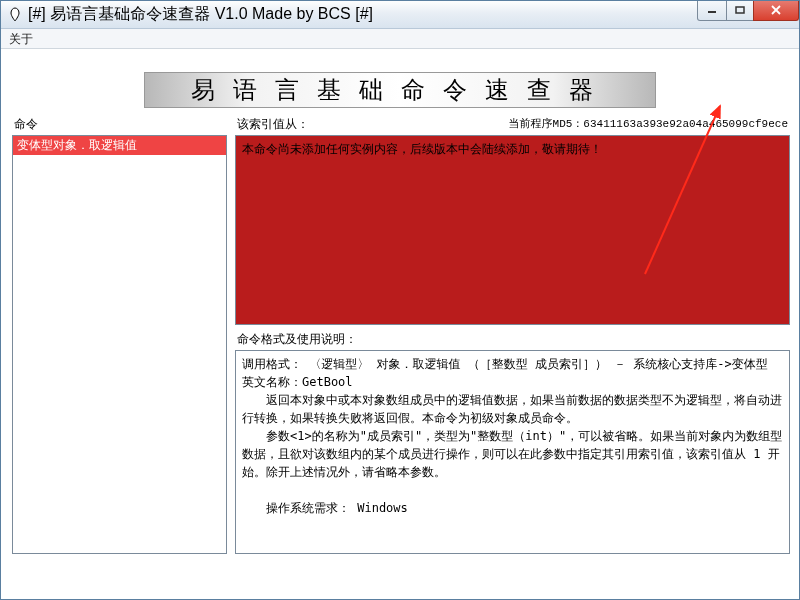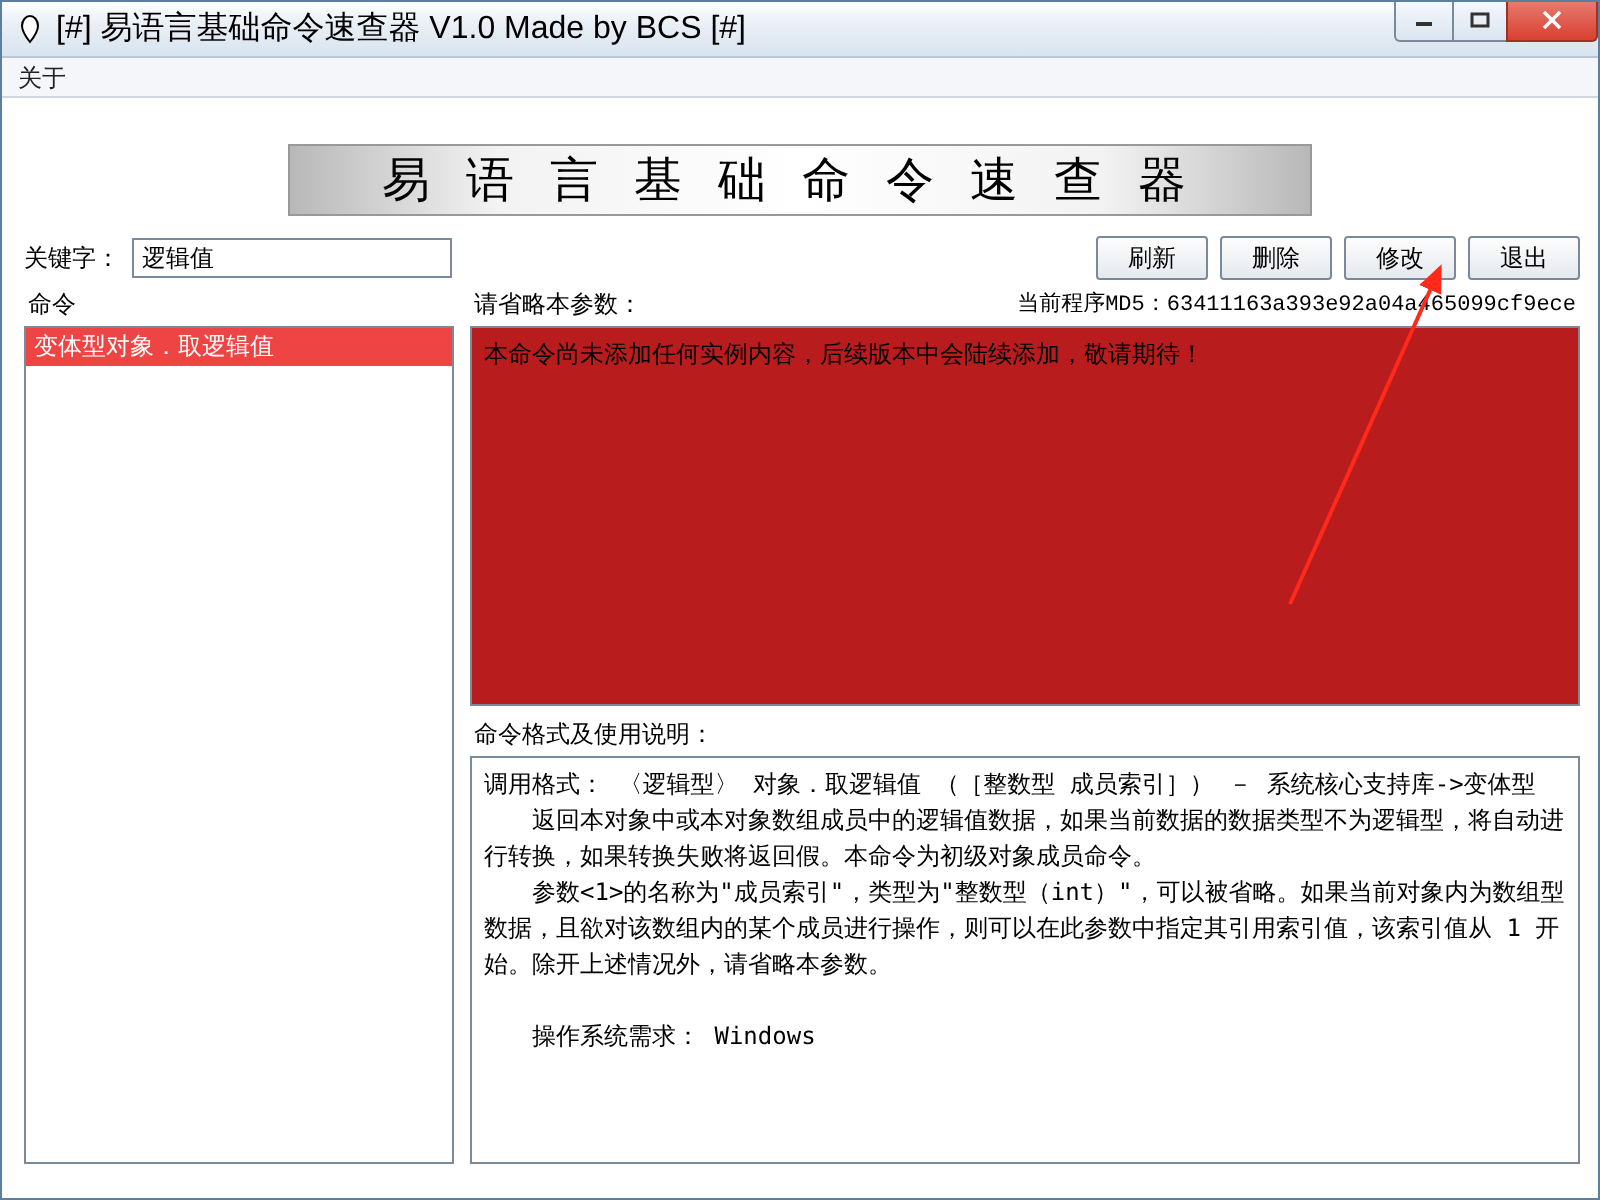--- a/index.html
+++ b/index.html
@@ -65,45 +65,37 @@
             <line x1="10" y1="1" x2="2" y2="9" stroke="#fff" stroke-width="1.8"></line>
           </svg>
         </div>
     </div>
   </div>
   <div class="menubar">
     <span>关于</span>
   </div>
   <div class="content">
     <div class="banner">易语言基础命令速查器</div>
-    <div class="toprow">
-      <span class="kwlabel">关键字：</span>
-      <input class="kwinput" type="text" value="逻辑值" style="">
-      <div class="spacer"></div>
-      <button class="tbtn">刷新</button>
-      <button class="tbtn">删除</button>
-      <button class="tbtn">修改</button>
-      <button class="tbtn">退出</button>
-    </div>
     <div class="body2">
       <div class="leftcol">
         <div class="grouplabel">命令</div>
         <div class="listbox">
           <div class="listitem selected">变体型对象．取逻辑值</div>
         </div>
       </div>
       <div class="rightcol">
         <div class="rrow1">
-          <span class="left">请省略本参数：</span>
+          <span class="left">该索引值从：</span>
           <span class="right">当前程序MD5：63411163a393e92a04a465099cf9ece</span>
         </div>
         <div class="demo">本命令尚未添加任何实例内容，后续版本中会陆续添加，敬请期待！</div>
         <div class="fmtlabel">命令格式及使用说明：</div>
         <div class="fmt">
           <div>调用格式： 〈逻辑型〉 对象．取逻辑值 （［整数型 成员索引］） － 系统核心支持库-&gt;变体型</div>
+          <div>英文名称：GetBool</div>
           <div>　　返回本对象中或本对象数组成员中的逻辑值数据，如果当前数据的数据类型不为逻辑型，将自动进行转换，如果转换失败将返回假。本命令为初级对象成员命令。</div>
           <div>　　参数&lt;1&gt;的名称为"成员索引"，类型为"整数型（int）"，可以被省略。如果当前对象内为数组型数据，且欲对该数组内的某个成员进行操作，则可以在此参数中指定其引用索引值，该索引值从 1 开始。除开上述情况外，请省略本参数。</div>
           <div>&nbsp;</div>
           <div>　　操作系统需求： Windows</div>
         </div>
         <svg class="arrow" style="left:390px; top:-20px;" width="120" height="200">
           <defs>
               <marker id="ah" markerWidth="8" markerHeight="8" refX="6" refY="3" orient="auto">
                 <path d="M0,0 L7,3 L0,6 Z" fill="#ff2a1a"></path>
               </marker>

